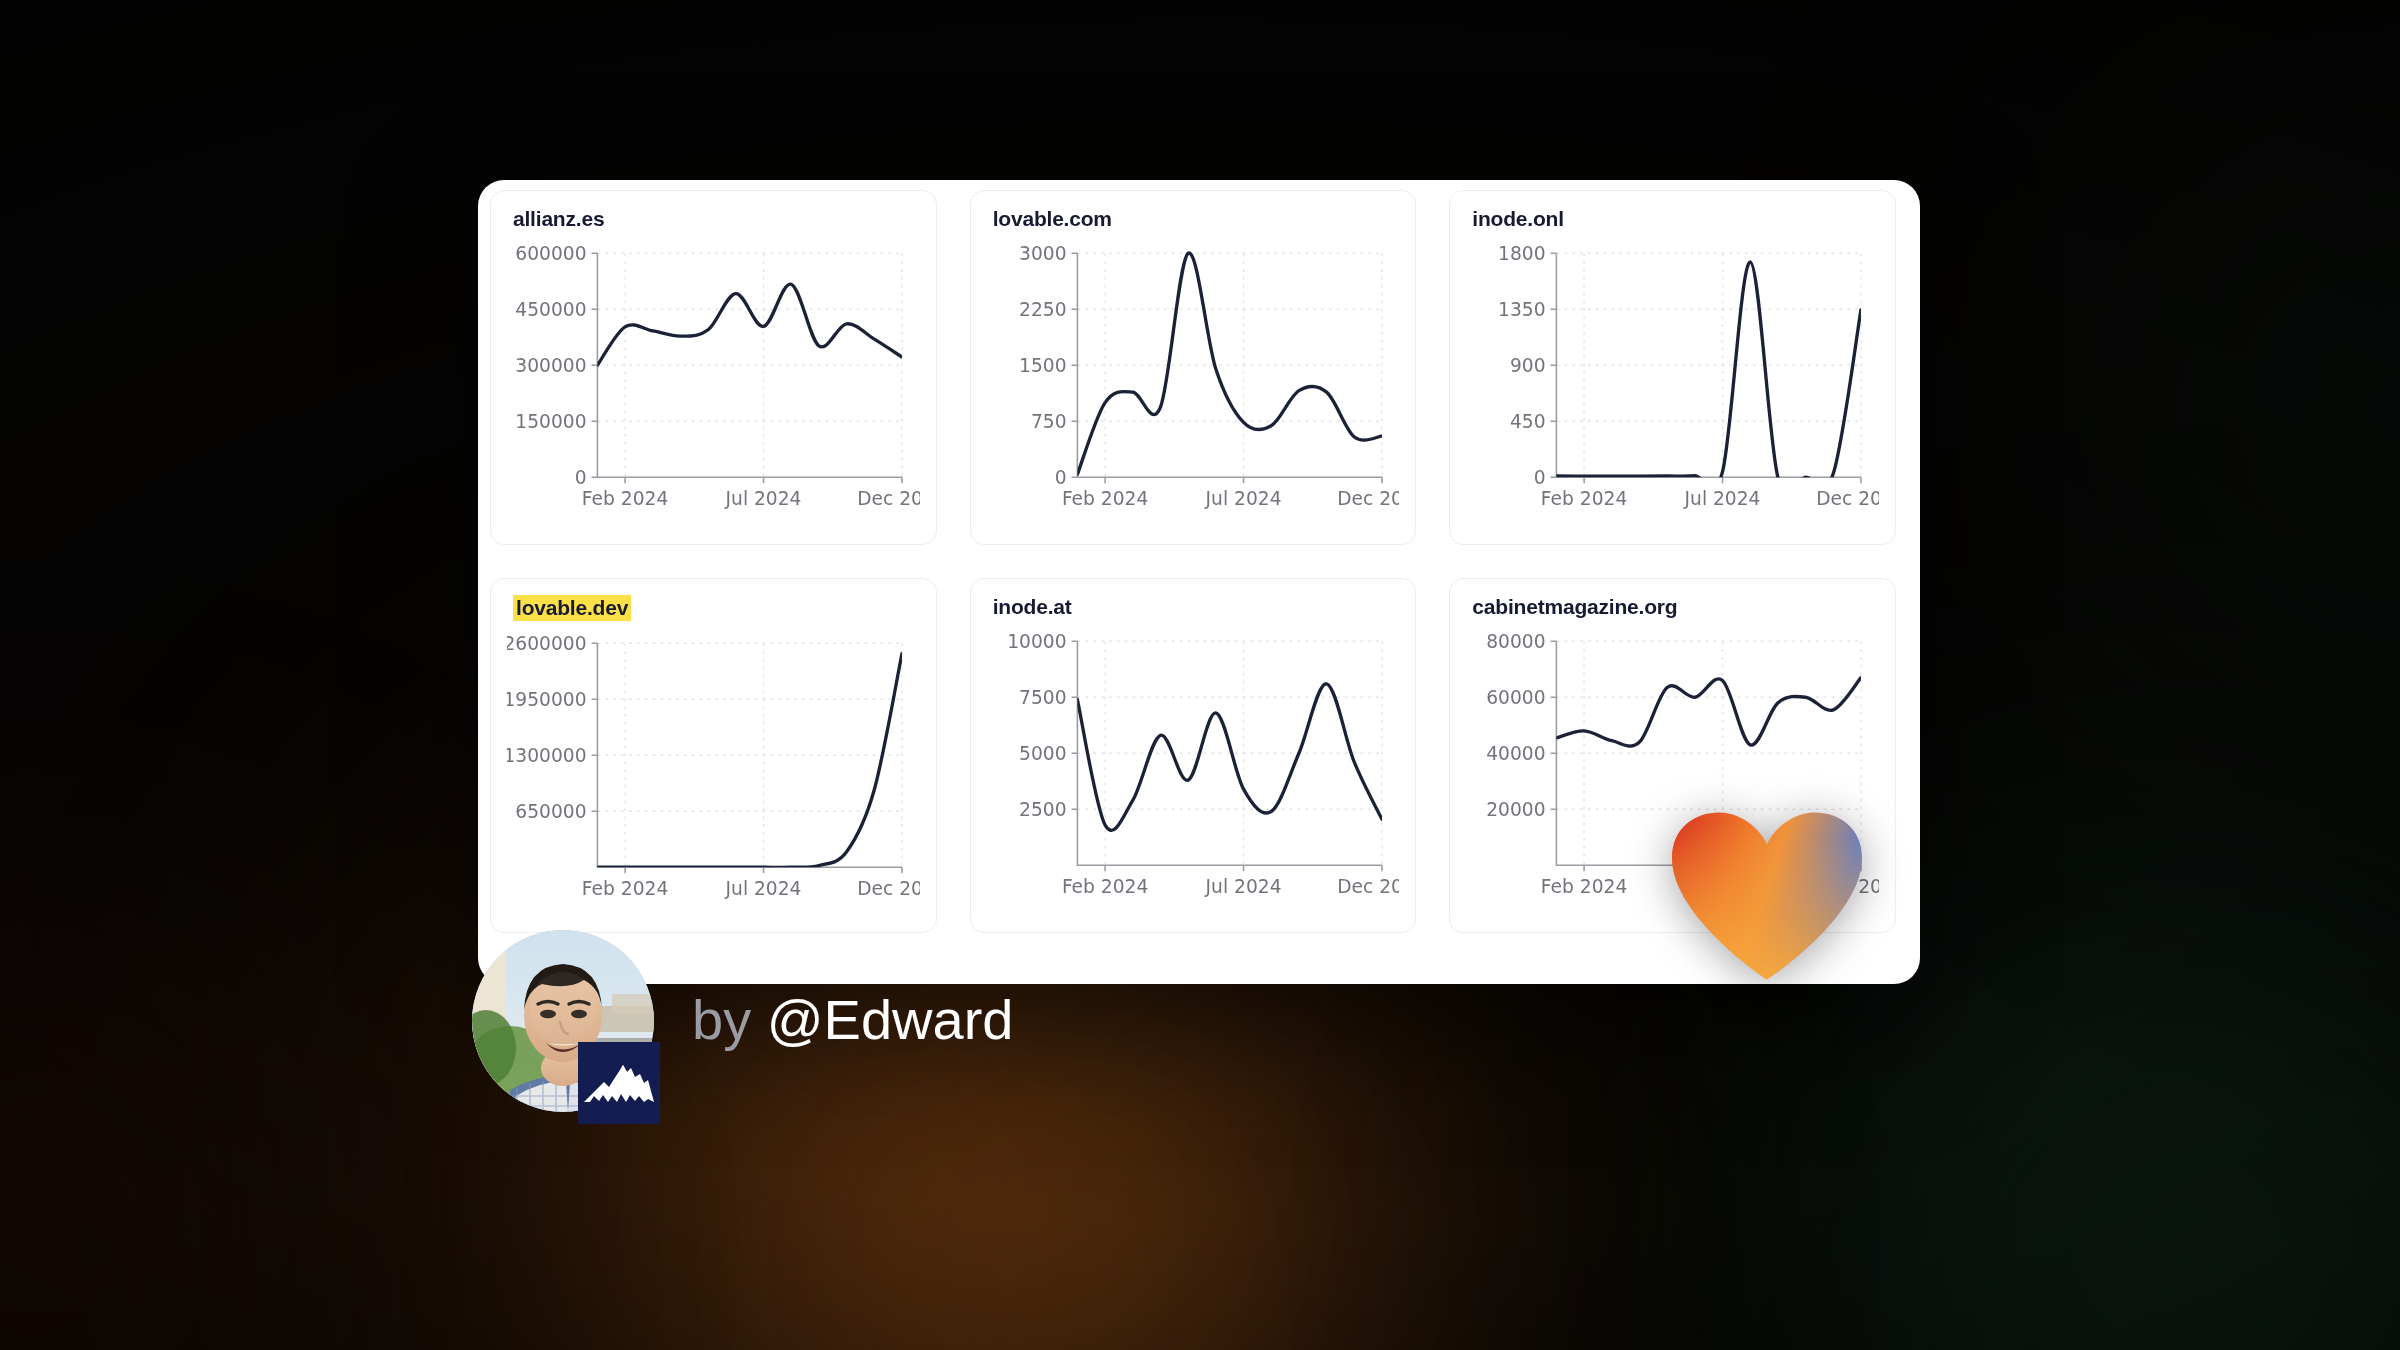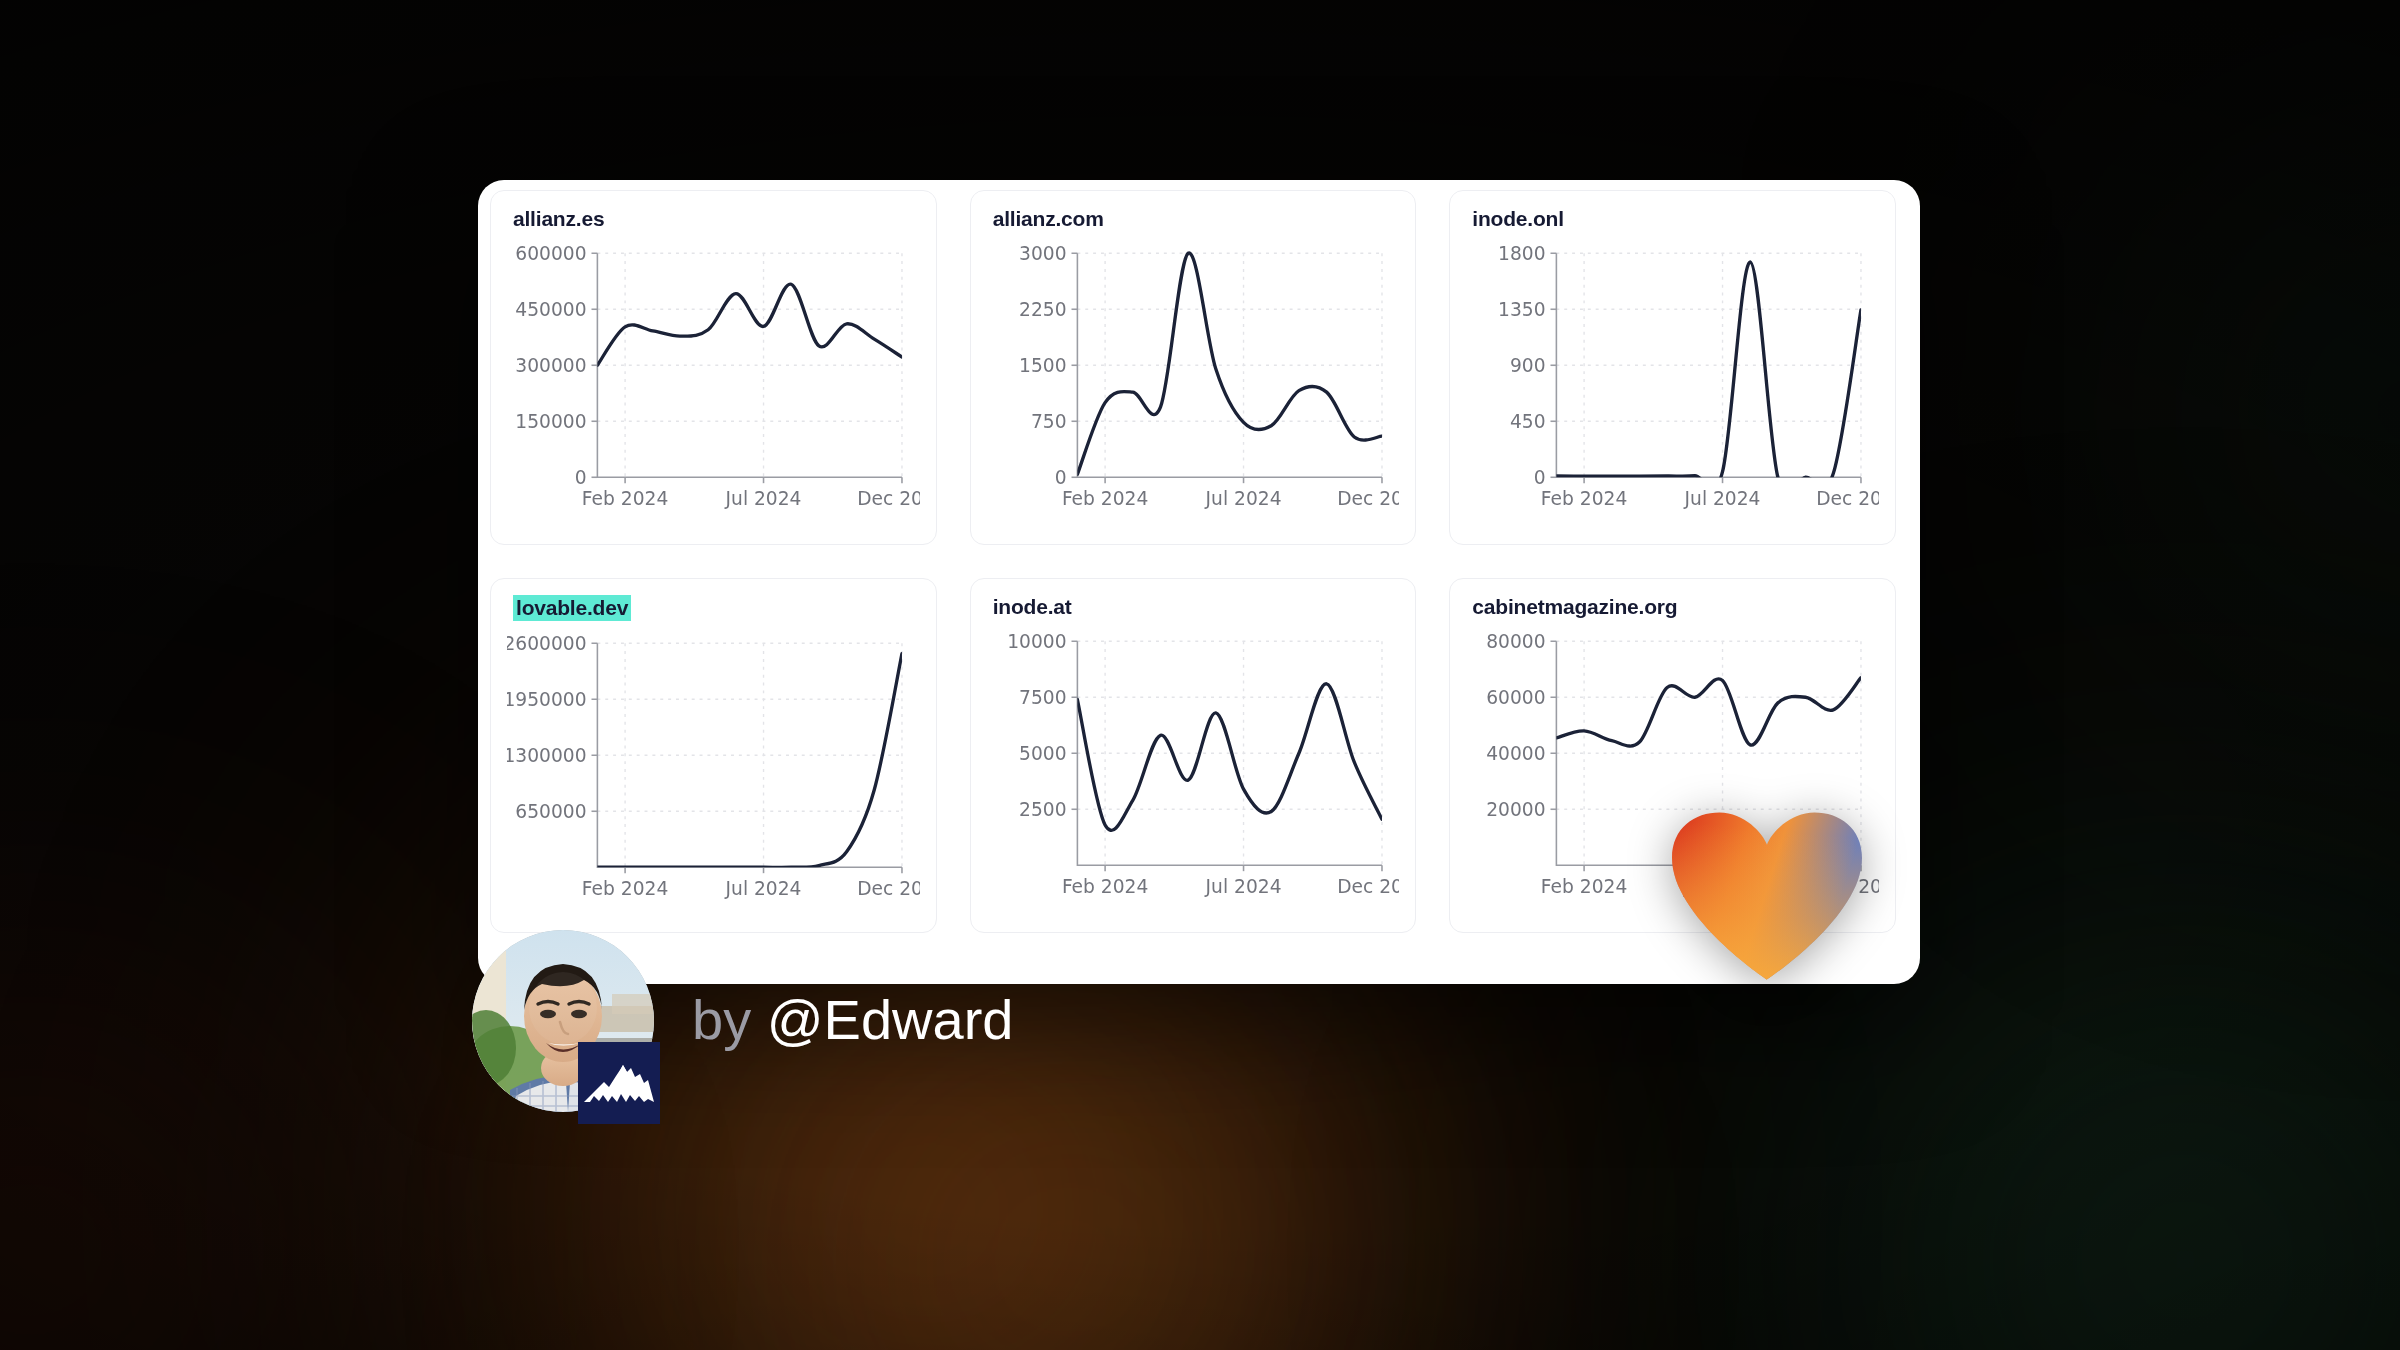--- a/index.html
+++ b/index.html
@@ -239,21 +239,21 @@
             <line class="axis-line" x1="402.0" y1="242" x2="402.0" y2="248"></line>
             <text class="tick-text x" x="402.0" y="270.0">Dec 2024</text>
             <clipPath id="clip-allianz-es">
               <rect x="92" y="10" width="310" height="232"></rect>
             </clipPath>
             <g clip-path="url(#clip-allianz-es)">
               <path class="series-line" d="M 92.00 128.00 C 96.70 121.48, 110.79 94.69, 120.18 88.86 C 129.58 83.03, 138.97 91.46, 148.36 93.04 C 157.76 94.62, 167.15 98.55, 176.55 98.36 C 185.94 98.17, 195.33 99.12, 204.73 91.90 C 214.12 84.68, 223.52 55.61, 232.91 55.04 C 242.30 54.47, 251.70 90.06, 261.09 88.48 C 270.48 86.90, 279.88 42.25, 289.27 45.54 C 298.67 48.83, 308.06 101.53, 317.45 108.24 C 326.85 114.95, 336.24 86.96, 345.64 85.82 C 355.03 84.68, 364.42 95.76, 373.82 101.40 C 383.21 107.04, 397.30 116.60, 402.00 119.64"></path>
             </g>
           </svg>
         </div></div>
-      <div class="chart-panel"><div class="panel-title">allianz.com</div><div class="plot-wrap">
+      <div class="chart-panel"><div class="panel-title">lovable.com</div><div class="plot-wrap">
           <svg viewBox="0 0 420 286" preserveAspectRatio="xMidYMid meet" xmlns="http://www.w3.org/2000/svg">
             <line class="grid-line" x1="92" y1="185.0" x2="402" y2="185.0"></line>
             <line class="grid-line" x1="92" y1="128.0" x2="402" y2="128.0"></line>
             <line class="grid-line" x1="92" y1="71.0" x2="402" y2="71.0"></line>
             <line class="grid-line" x1="92" y1="14.0" x2="402" y2="14.0"></line>
             <line class="grid-line" x1="120.2" y1="14" x2="120.2" y2="242"></line>
             <line class="grid-line" x1="261.1" y1="14" x2="261.1" y2="242"></line>
             <line class="grid-line" x1="402.0" y1="14" x2="402.0" y2="242"></line>
             <path class="axis-line" d="M 92 14 L 92 242 L 402 242"></path>
             <line class="axis-line" x1="86" y1="242.0" x2="92" y2="242.0"></line>
@@ -307,21 +307,21 @@
             <line class="axis-line" x1="402.0" y1="242" x2="402.0" y2="248"></line>
             <text class="tick-text x" x="402.0" y="270.0">Dec 2024</text>
             <clipPath id="clip-badoo-onl">
               <rect x="92" y="10" width="310" height="232"></rect>
             </clipPath>
             <g clip-path="url(#clip-badoo-onl)">
               <path class="series-line" d="M 92.00 240.73 C 96.70 240.78, 110.79 240.94, 120.18 240.99 C 129.58 241.03, 138.97 240.99, 148.36 240.99 C 157.76 240.99, 167.15 241.03, 176.55 240.99 C 185.94 240.94, 195.33 240.82, 204.73 240.73 C 214.12 240.65, 223.52 241.22, 232.91 240.48 C 242.30 239.74, 251.70 272.57, 261.09 236.30 C 270.48 200.03, 279.88 21.92, 289.27 22.87 C 298.67 23.82, 308.06 205.48, 317.45 242.00 C 326.85 278.52, 336.24 242.63, 345.64 242.00 C 355.03 241.37, 364.42 266.59, 373.82 238.20 C 383.21 209.81, 397.30 99.39, 402.00 71.63"></path>
             </g>
           </svg>
         </div></div>
-      <div class="chart-panel"><div class="panel-title title-hl" style="background: #5eead4;">lovable.dev</div><div class="plot-wrap">
+      <div class="chart-panel"><div class="panel-title title-hl" style="background: #fde047;">lovable.dev</div><div class="plot-wrap">
           <svg viewBox="0 0 420 286" preserveAspectRatio="xMidYMid meet" xmlns="http://www.w3.org/2000/svg">
             <line class="grid-line" x1="92" y1="185.0" x2="402" y2="185.0"></line>
             <line class="grid-line" x1="92" y1="128.0" x2="402" y2="128.0"></line>
             <line class="grid-line" x1="92" y1="71.0" x2="402" y2="71.0"></line>
             <line class="grid-line" x1="92" y1="14.0" x2="402" y2="14.0"></line>
             <line class="grid-line" x1="120.2" y1="14" x2="120.2" y2="242"></line>
             <line class="grid-line" x1="261.1" y1="14" x2="261.1" y2="242"></line>
             <line class="grid-line" x1="402.0" y1="14" x2="402.0" y2="242"></line>
             <path class="axis-line" d="M 92 14 L 92 242 L 402 242"></path>
             <line class="axis-line" x1="86" y1="185.0" x2="92" y2="185.0"></line>

